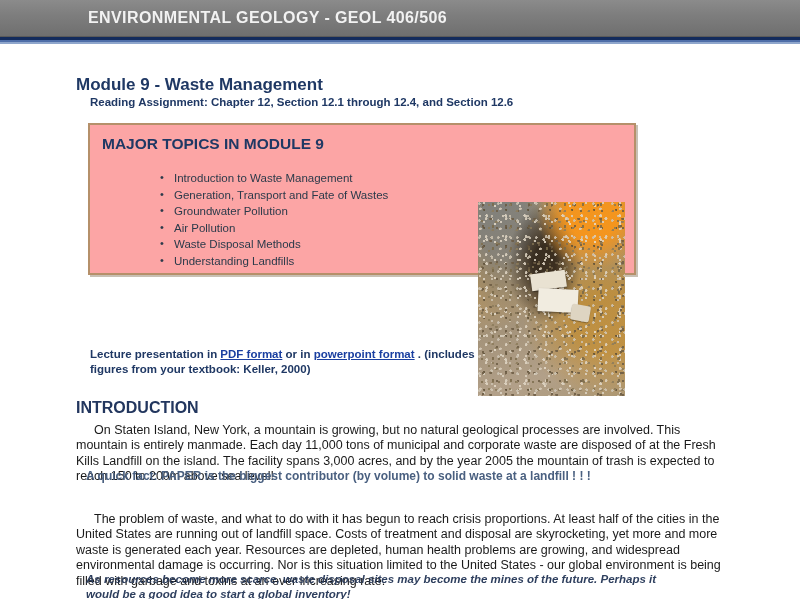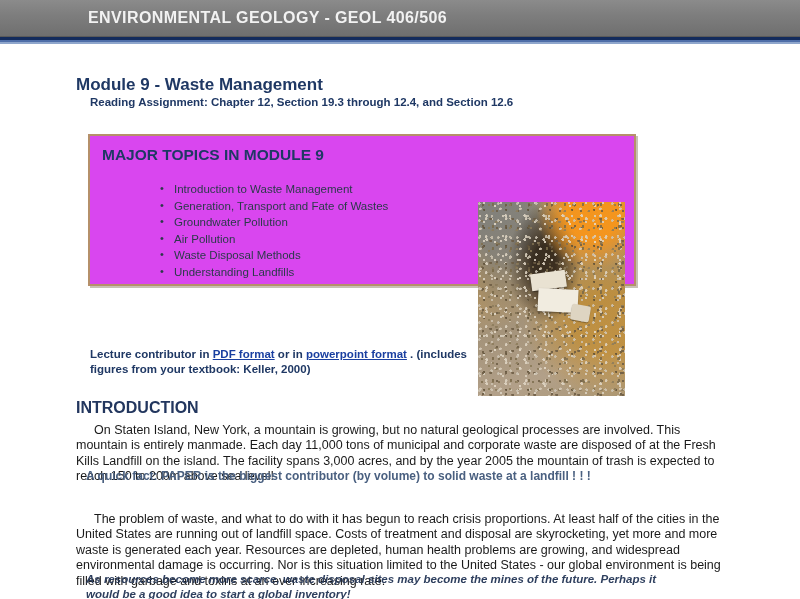--- a/index.html
+++ b/index.html
@@ -68,24 +68,24 @@
     font-size: 11.5px;
     font-weight: bold;
     color: #1f3864;
     white-space: nowrap;
   }
 
   
   .topics-box {
     position: absolute;
     left: 88px;
-    top: 90px;
+    top: 79px;
     width: 548px;
     height: 152px;
-    background: #d946ef;
+    background: #fca5a5;
     border: 2px solid #b5906a;
     box-sizing: border-box;
     box-shadow: 2px 2px 0 #c8c0b4;
   }
   .topics-heading {
     position: absolute;
     left: 12px;
     top: 10px;
     font-size: 15.5px;
     font-weight: bold;
@@ -258,21 +258,21 @@
   <div class="banner-title">ENVIRONMENTAL GEOLOGY - GEOL 406/506</div>
 </div>
 <div class="banner-rule-dark"></div>
 <div class="banner-rule-mid"></div>
 <div class="banner-rule-light"></div>
 
 <div class="page">
 
   <h1 class="module-title">Module 9 - Waste Management</h1>
 
-  <div class="reading">Reading Assignment:  Chapter 12, Section 19.3 through 12.4, and Section 12.6</div>
+  <div class="reading">Reading Assignment:  Chapter 12, Section 12.1 through 12.4, and Section 12.6</div>
 
   <div class="topics-box">
     <div class="topics-heading">MAJOR TOPICS IN MODULE 9</div>
     <ul class="topics-list">
       <li><span>Introduction to Waste Management</span></li>
       <li><span>Generation, Transport and Fate of Wastes</span></li>
       <li><span>Groundwater Pollution</span></li>
       <li><span>Air Pollution</span></li>
       <li><span>Waste Disposal Methods</span></li>
       <li><span>Understanding Landfills</span></li>
@@ -280,21 +280,21 @@
   </div>
 
   <div class="photo">
     <div class="photo-layer"></div>
     <div class="photo-grain"></div>
     <div class="debris-a"></div>
     <div class="debris-b"></div>
     <div class="debris-c"></div>
   </div>
 
-  <div class="lecture"><span>Lecture contributor in </span><a href="#">PDF format</a><span> or in </span><a href="#">powerpoint format</a><span> . (includes figures from your textbook: Keller, 2000)</span></div>
+  <div class="lecture"><span>Lecture presentation in </span><a href="#">PDF format</a><span> or in </span><a href="#">powerpoint format</a><span> . (includes figures from your textbook: Keller, 2000)</span></div>
 
   <h2 id="intro-heading" class="section-heading">INTRODUCTION</h2>
   <p id="para-intro" class="para">On Staten Island, New York, a mountain is growing, but no natural geological processes are involved.  This mountain is entirely manmade.  Each day 11,000 tons of municipal and corporate waste are disposed of at the Fresh Kills Landfill on the island.  The facility spans 3,000 acres, and by the year 2005 the mountain of trash is expected to reach 150 to 200m above sea level!</p>
 
   <div class="quickfact">A quick fact: PAPER is the biggest contributor (by volume) to solid waste at a landfill ! ! !</div>
 
   <p id="para-problem" class="para">The problem of waste, and what to do with it has begun to reach crisis proportions. At least half of the cities in the United States are running out of landfill space.  Costs of treatment and disposal are skyrocketing, yet more and more waste is generated each year. Resources are depleted, human health problems are growing, and widespread environmental damage is occurring. Nor is this situation limited to the United States - our global environment is being filled with garbage and toxins at an ever increasing rate.</p>
 
   <div class="callout">As resources become more scarce, waste disposal sites may become the mines of the future. Perhaps it would be a good idea to start a global inventory!</div>
 

